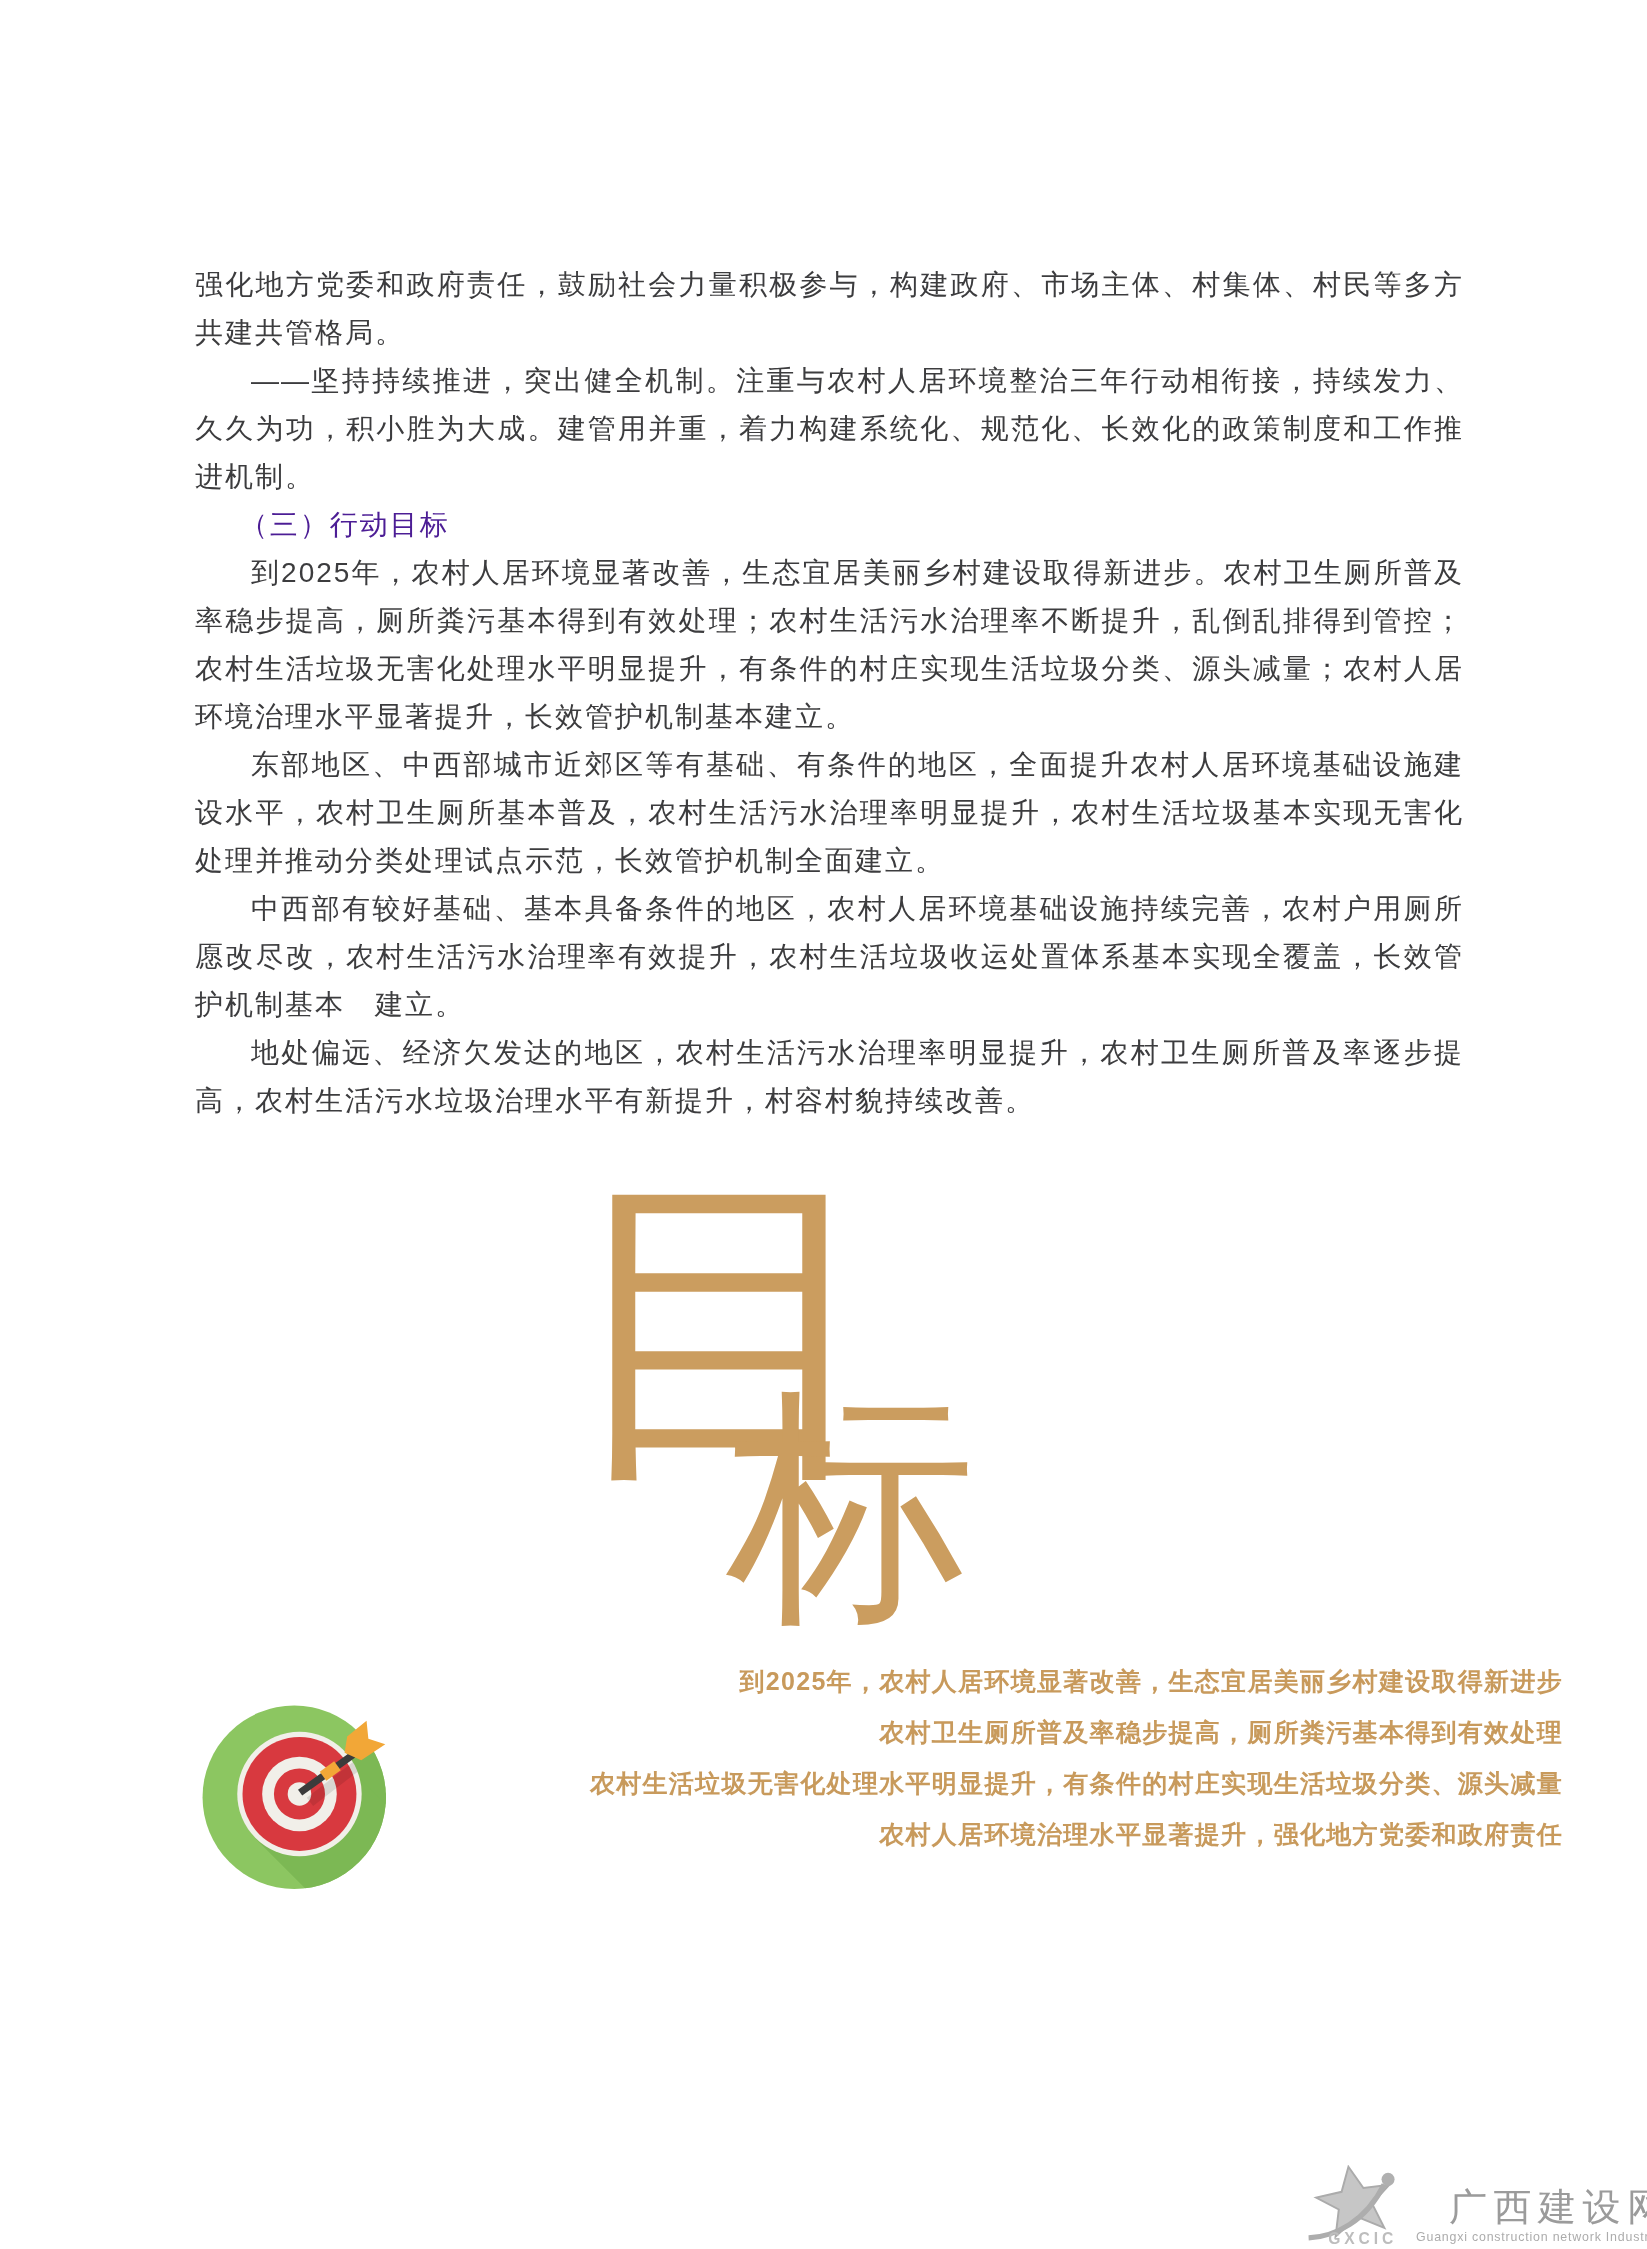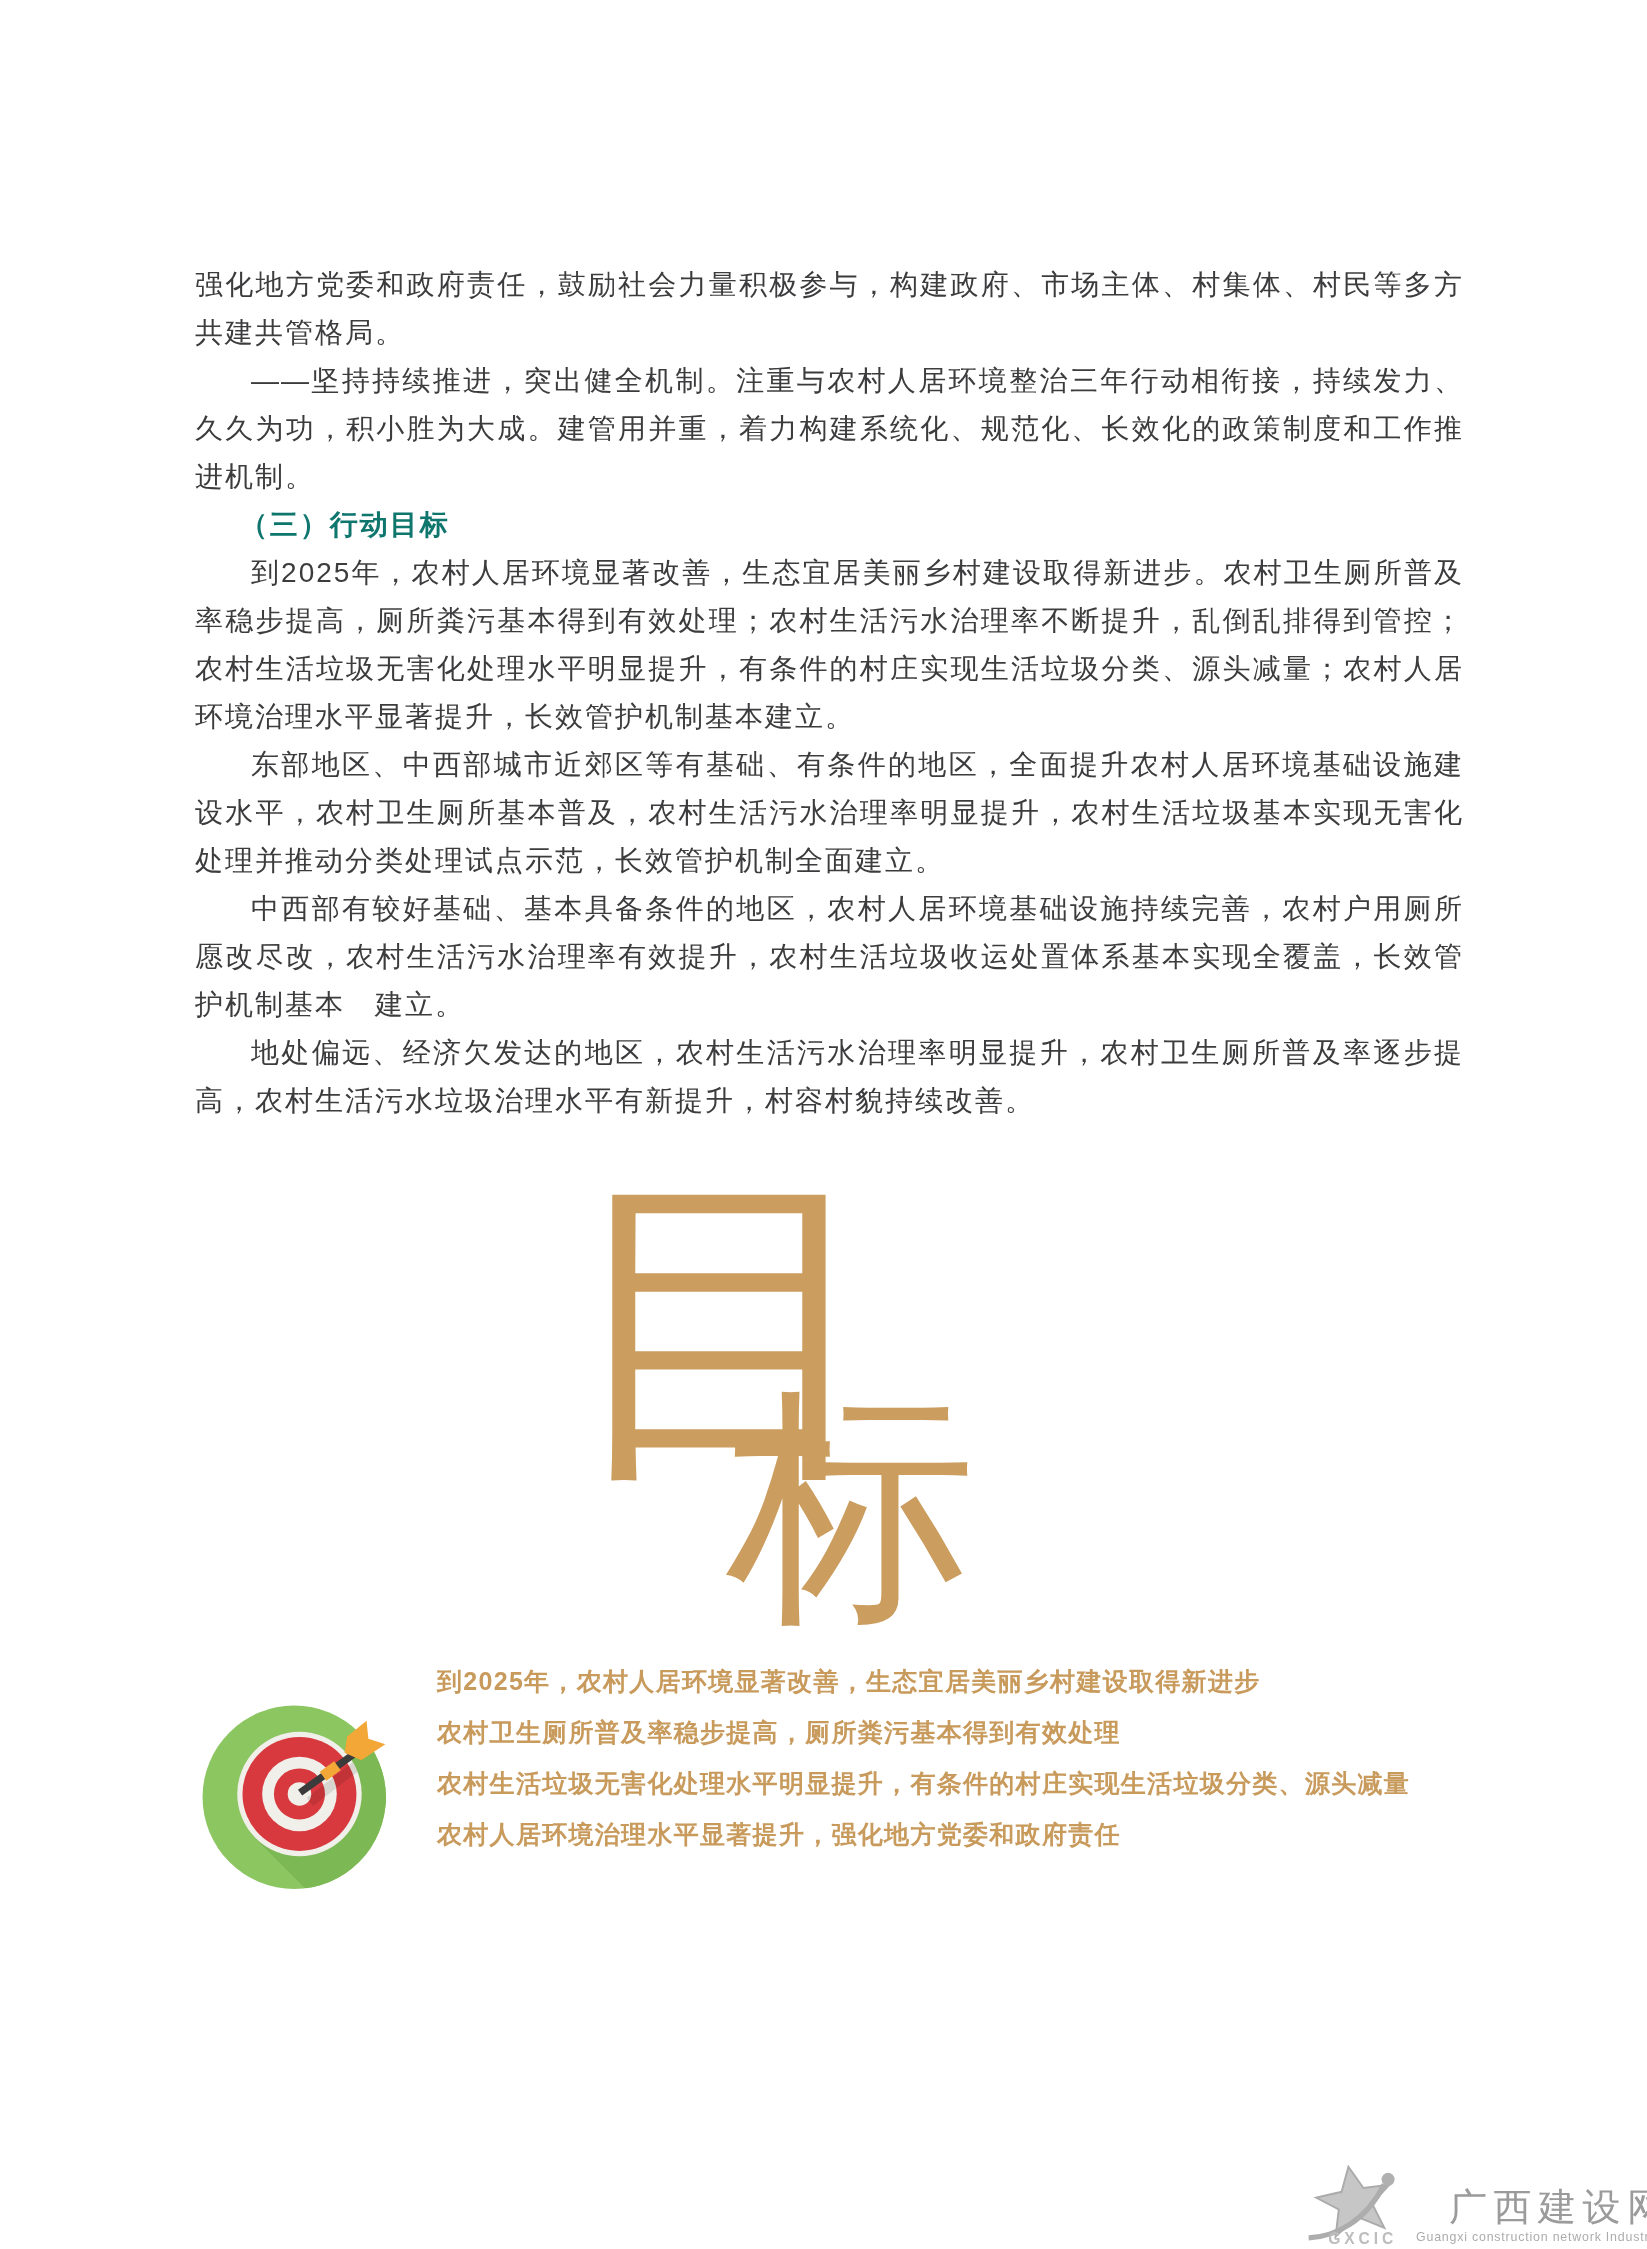--- a/index.html
+++ b/index.html
@@ -10,35 +10,35 @@
   .page{position:absolute;inset:0;overflow:hidden;background:#ffffff;}
 
   
   .textblock{
     position:absolute;left:195px;top:261px;width:1269px;
     font-size:28px;line-height:48px;letter-spacing:2px;
     color:#3C3C3E;text-align:justify;text-justify:inter-ideograph;
   }
   .textblock p{margin:0;padding:0;}
   .indent{text-indent:2em;}
-  .heading{color:#0f766e;font-weight:bold;text-indent:1.6em;}
+  .heading{color:#4c1d95;font-weight:normal;text-indent:1.6em;}
 
   
   .goal-char{
     position:absolute;color:#CB9D5F;line-height:1;
     font-family:"DejaVu Serif","Liberation Serif",serif;
   }
   .goal-char-top{left:565px;top:1164px;font-size:327px;}
   .goal-char-bottom{left:727px;top:1383px;font-size:249px;}
 
   
   .goal-list{
     position:absolute;left:437px;top:1656px;width:1126px;
     color:#C89A5C;font-size:25px;line-height:51px;
-    letter-spacing:1.3px;font-weight:600;
+    letter-spacing:1.3px;font-weight:600;text-align:right;
   }
   .goal-list div{white-space:nowrap;}
 
   
   .icon-wrap{position:absolute;left:196px;top:1699px;width:203px;height:203px;}
 
   
   .watermark{position:absolute;left:1303px;top:2165px;width:342px;height:84px;}
   .wm-star{position:absolute;left:0;top:0;}
   .wm-title{

